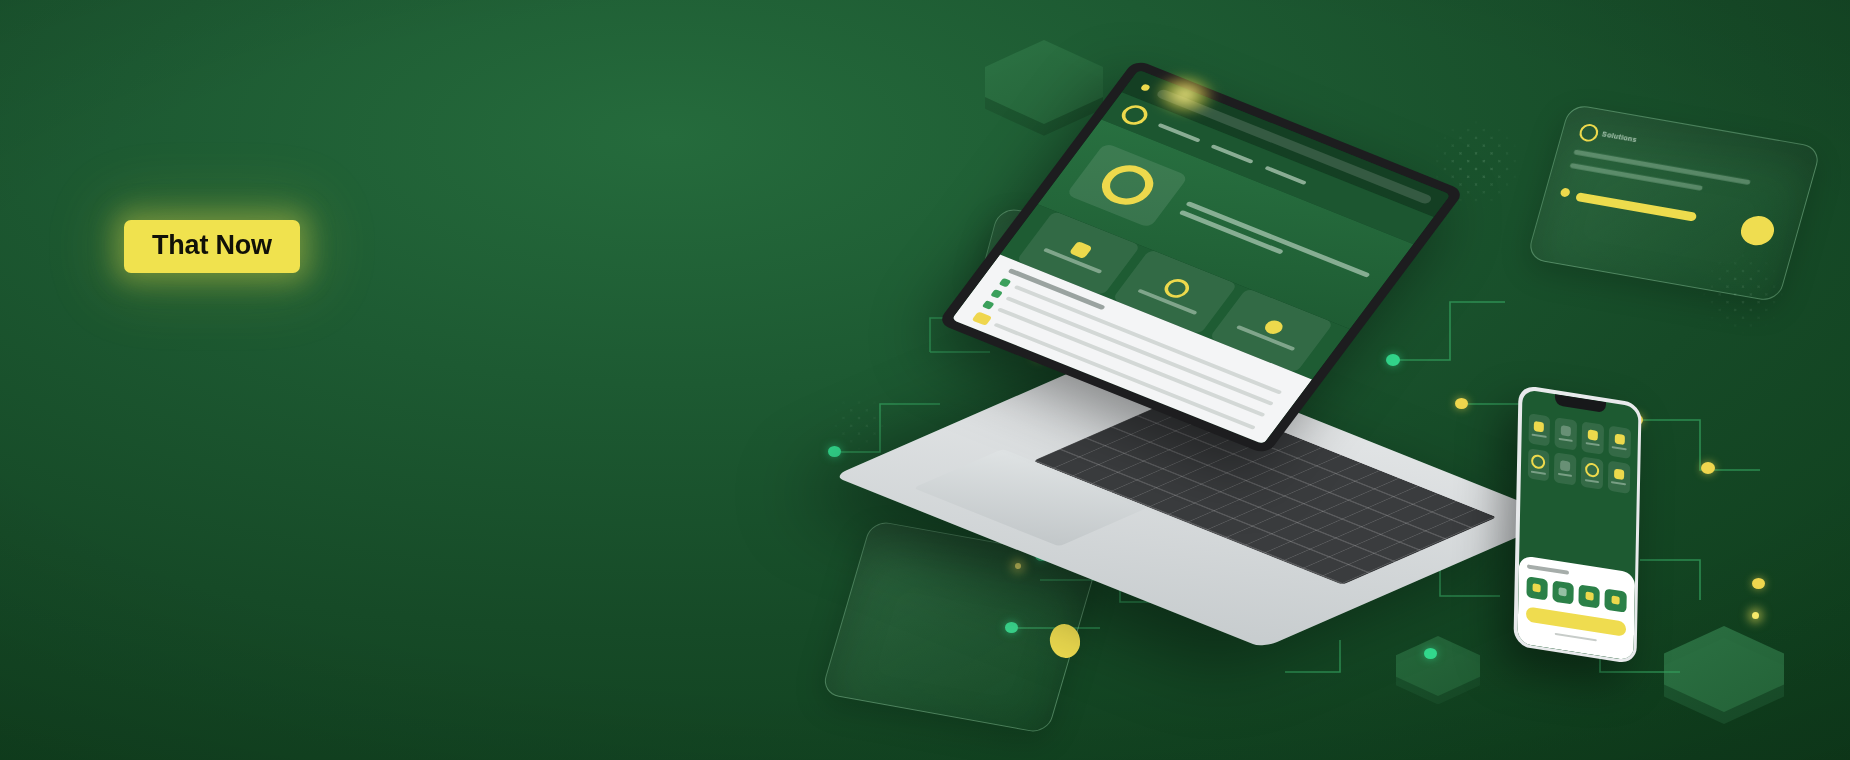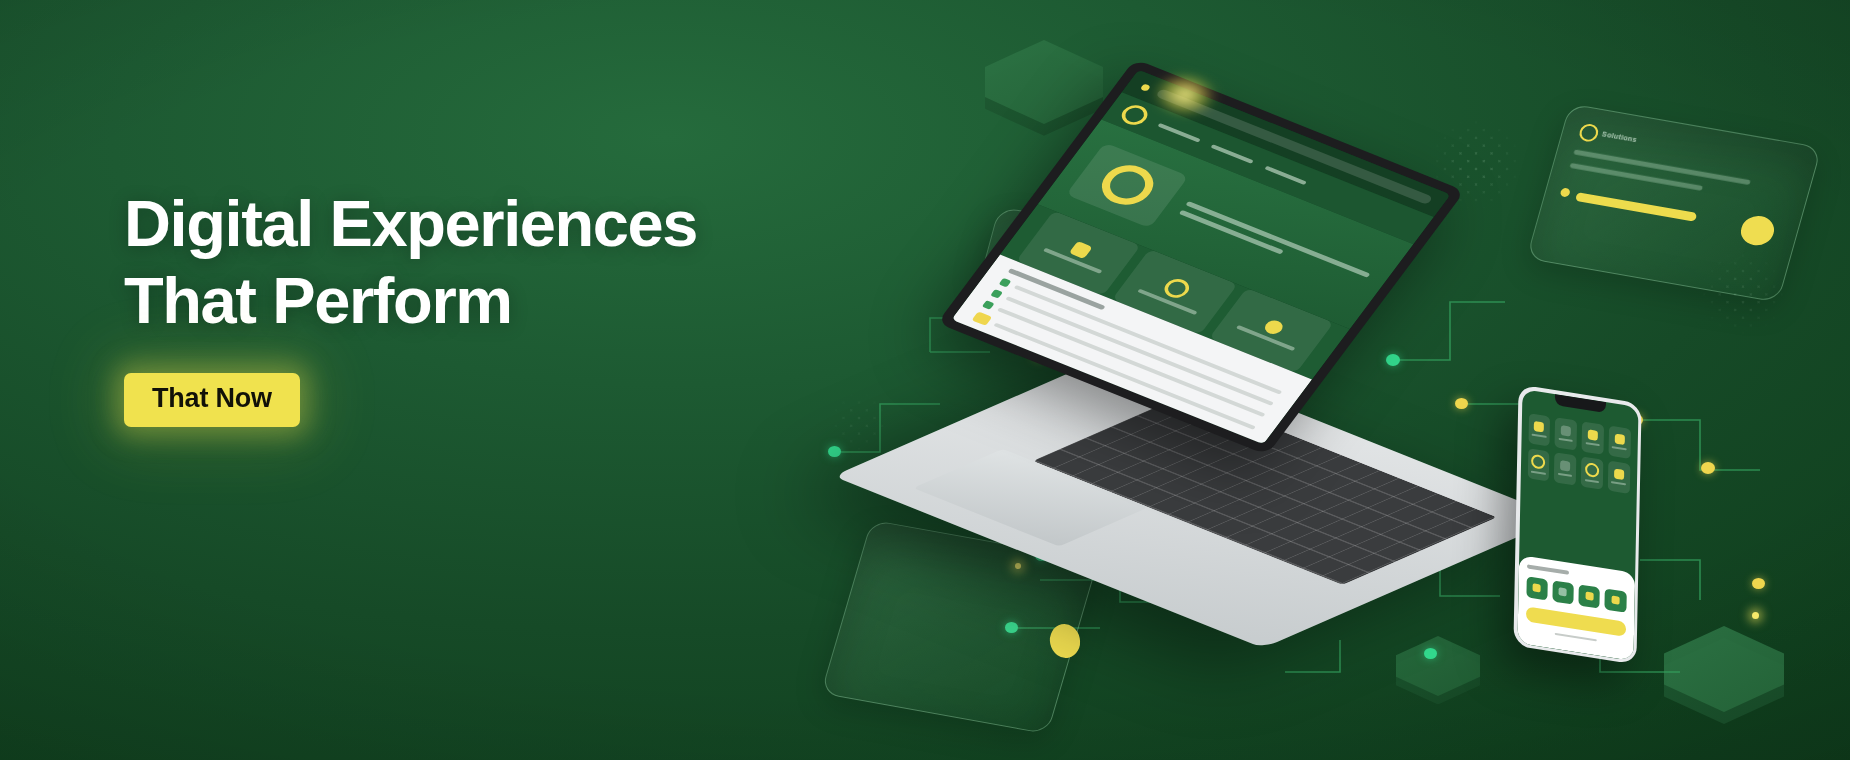--- a/index.html
+++ b/index.html
@@ -388,20 +388,16 @@
         </div>
         <div class="pbtn"></div>
         <div class="phome"></div>
       </div>
     </div>
   </div>
 
   <div class="vignette"></div>
 
   <div class="copy">
-    <h1 class="headline">
-      <span>Digital Experiences</span>
-      <span class="l2">That Perform</span>
-    </h1>
     <button class="cta">That Now</button>
   </div>
 
 </div>
 
 </body></html>

